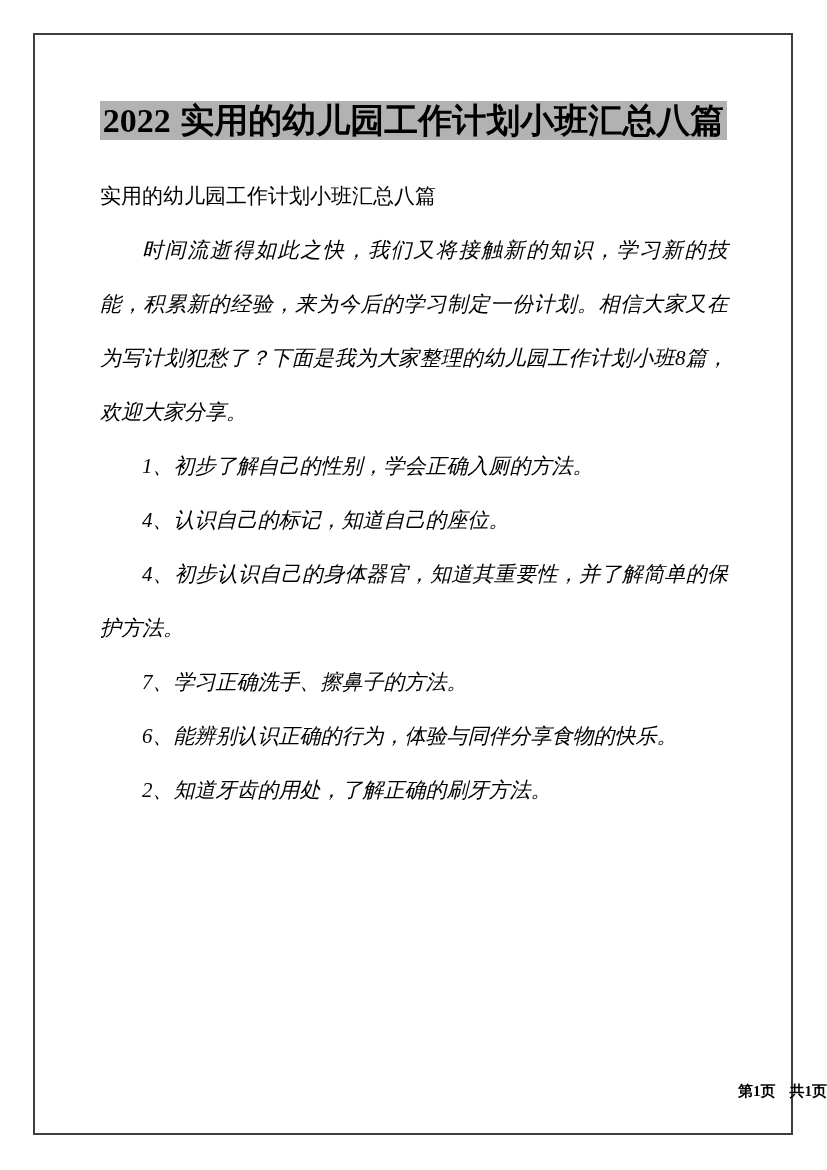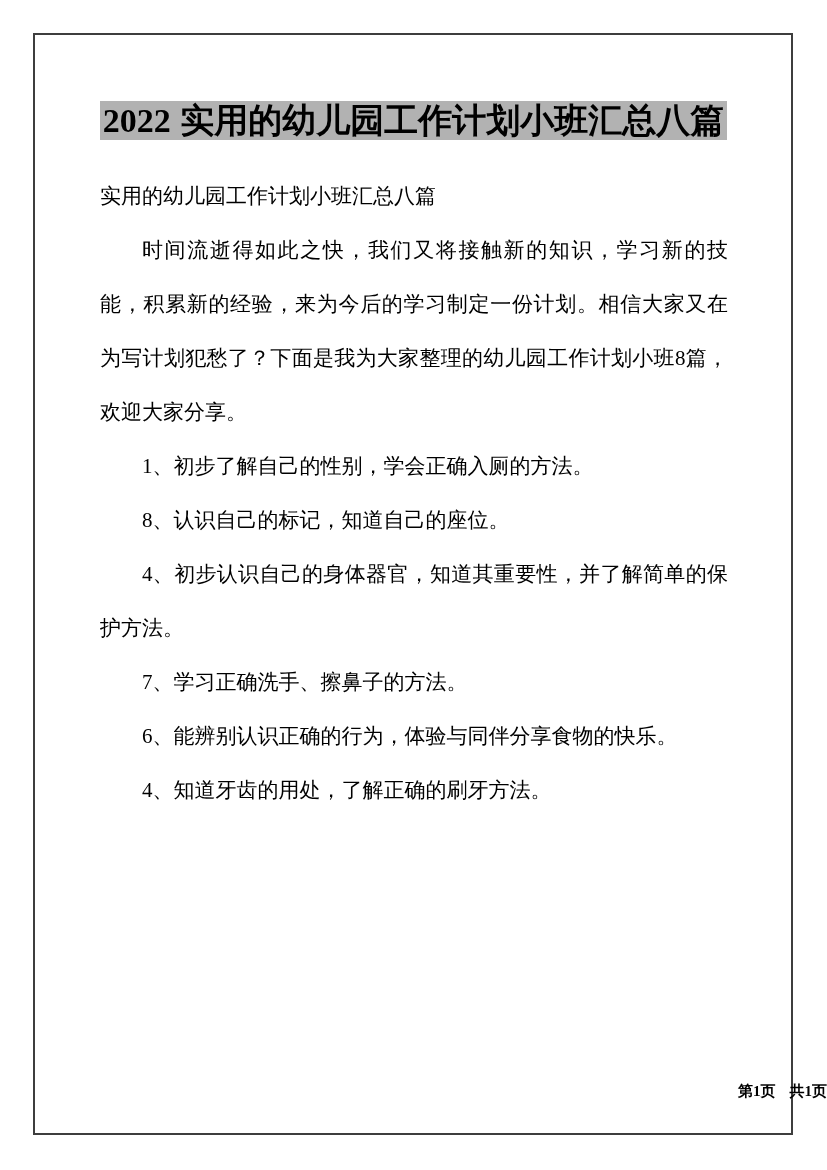--- a/index.html
+++ b/index.html
@@ -52,20 +52,21 @@
     font-size: 21px;
     line-height: 54px;
     text-align: justify;
   }
   .doc-body p {
     margin: 0;
     padding: 0;
   }
   .indent {
     text-indent: 2em;
+    font-style: italic;
   }
   .gap-above {
     margin-top: 54px !important;
   }
   .doc-footer {
     position: absolute;
     left: 0;
     top: 1080px;
     width: 100%;
     text-align: right;
@@ -84,22 +85,22 @@
 <div class="page-border"></div>
 
 <div class="doc-title">
   <span class="hl"><span class="title-prefix">2022</span><span>实用的幼儿园工作计划小班汇总八篇</span></span>
 </div>
 
 <div class="doc-body">
   <p>实用的幼儿园工作计划小班汇总八篇</p>
   <p class="indent">时间流逝得如此之快，我们又将接触新的知识，学习新的技能，积累新的经验，来为今后的学习制定一份计划。相信大家又在为写计划犯愁了？下面是我为大家整理的幼儿园工作计划小班8篇，欢迎大家分享。</p>
   <p class="indent">1、初步了解自己的性别，学会正确入厕的方法。</p>
-  <p class="indent">8、认识自己的标记，知道自己的座位。</p>
+  <p class="indent">4、认识自己的标记，知道自己的座位。</p>
   <p class="indent">4、初步认识自己的身体器官，知道其重要性，并了解简单的保护方法。</p>
   <p class="indent">7、学习正确洗手、擦鼻子的方法。</p>
   <p class="indent">6、能辨别认识正确的行为，体验与同伴分享食物的快乐。</p>
-  <p class="indent">4、知道牙齿的用处，了解正确的刷牙方法。</p>
+  <p class="indent">2、知道牙齿的用处，了解正确的刷牙方法。</p>
 </div>
 
 <div class="doc-footer">
   <span>第1页</span><span class="sep"></span><span>共1页</span>
 </div>
 
 </body></html>

